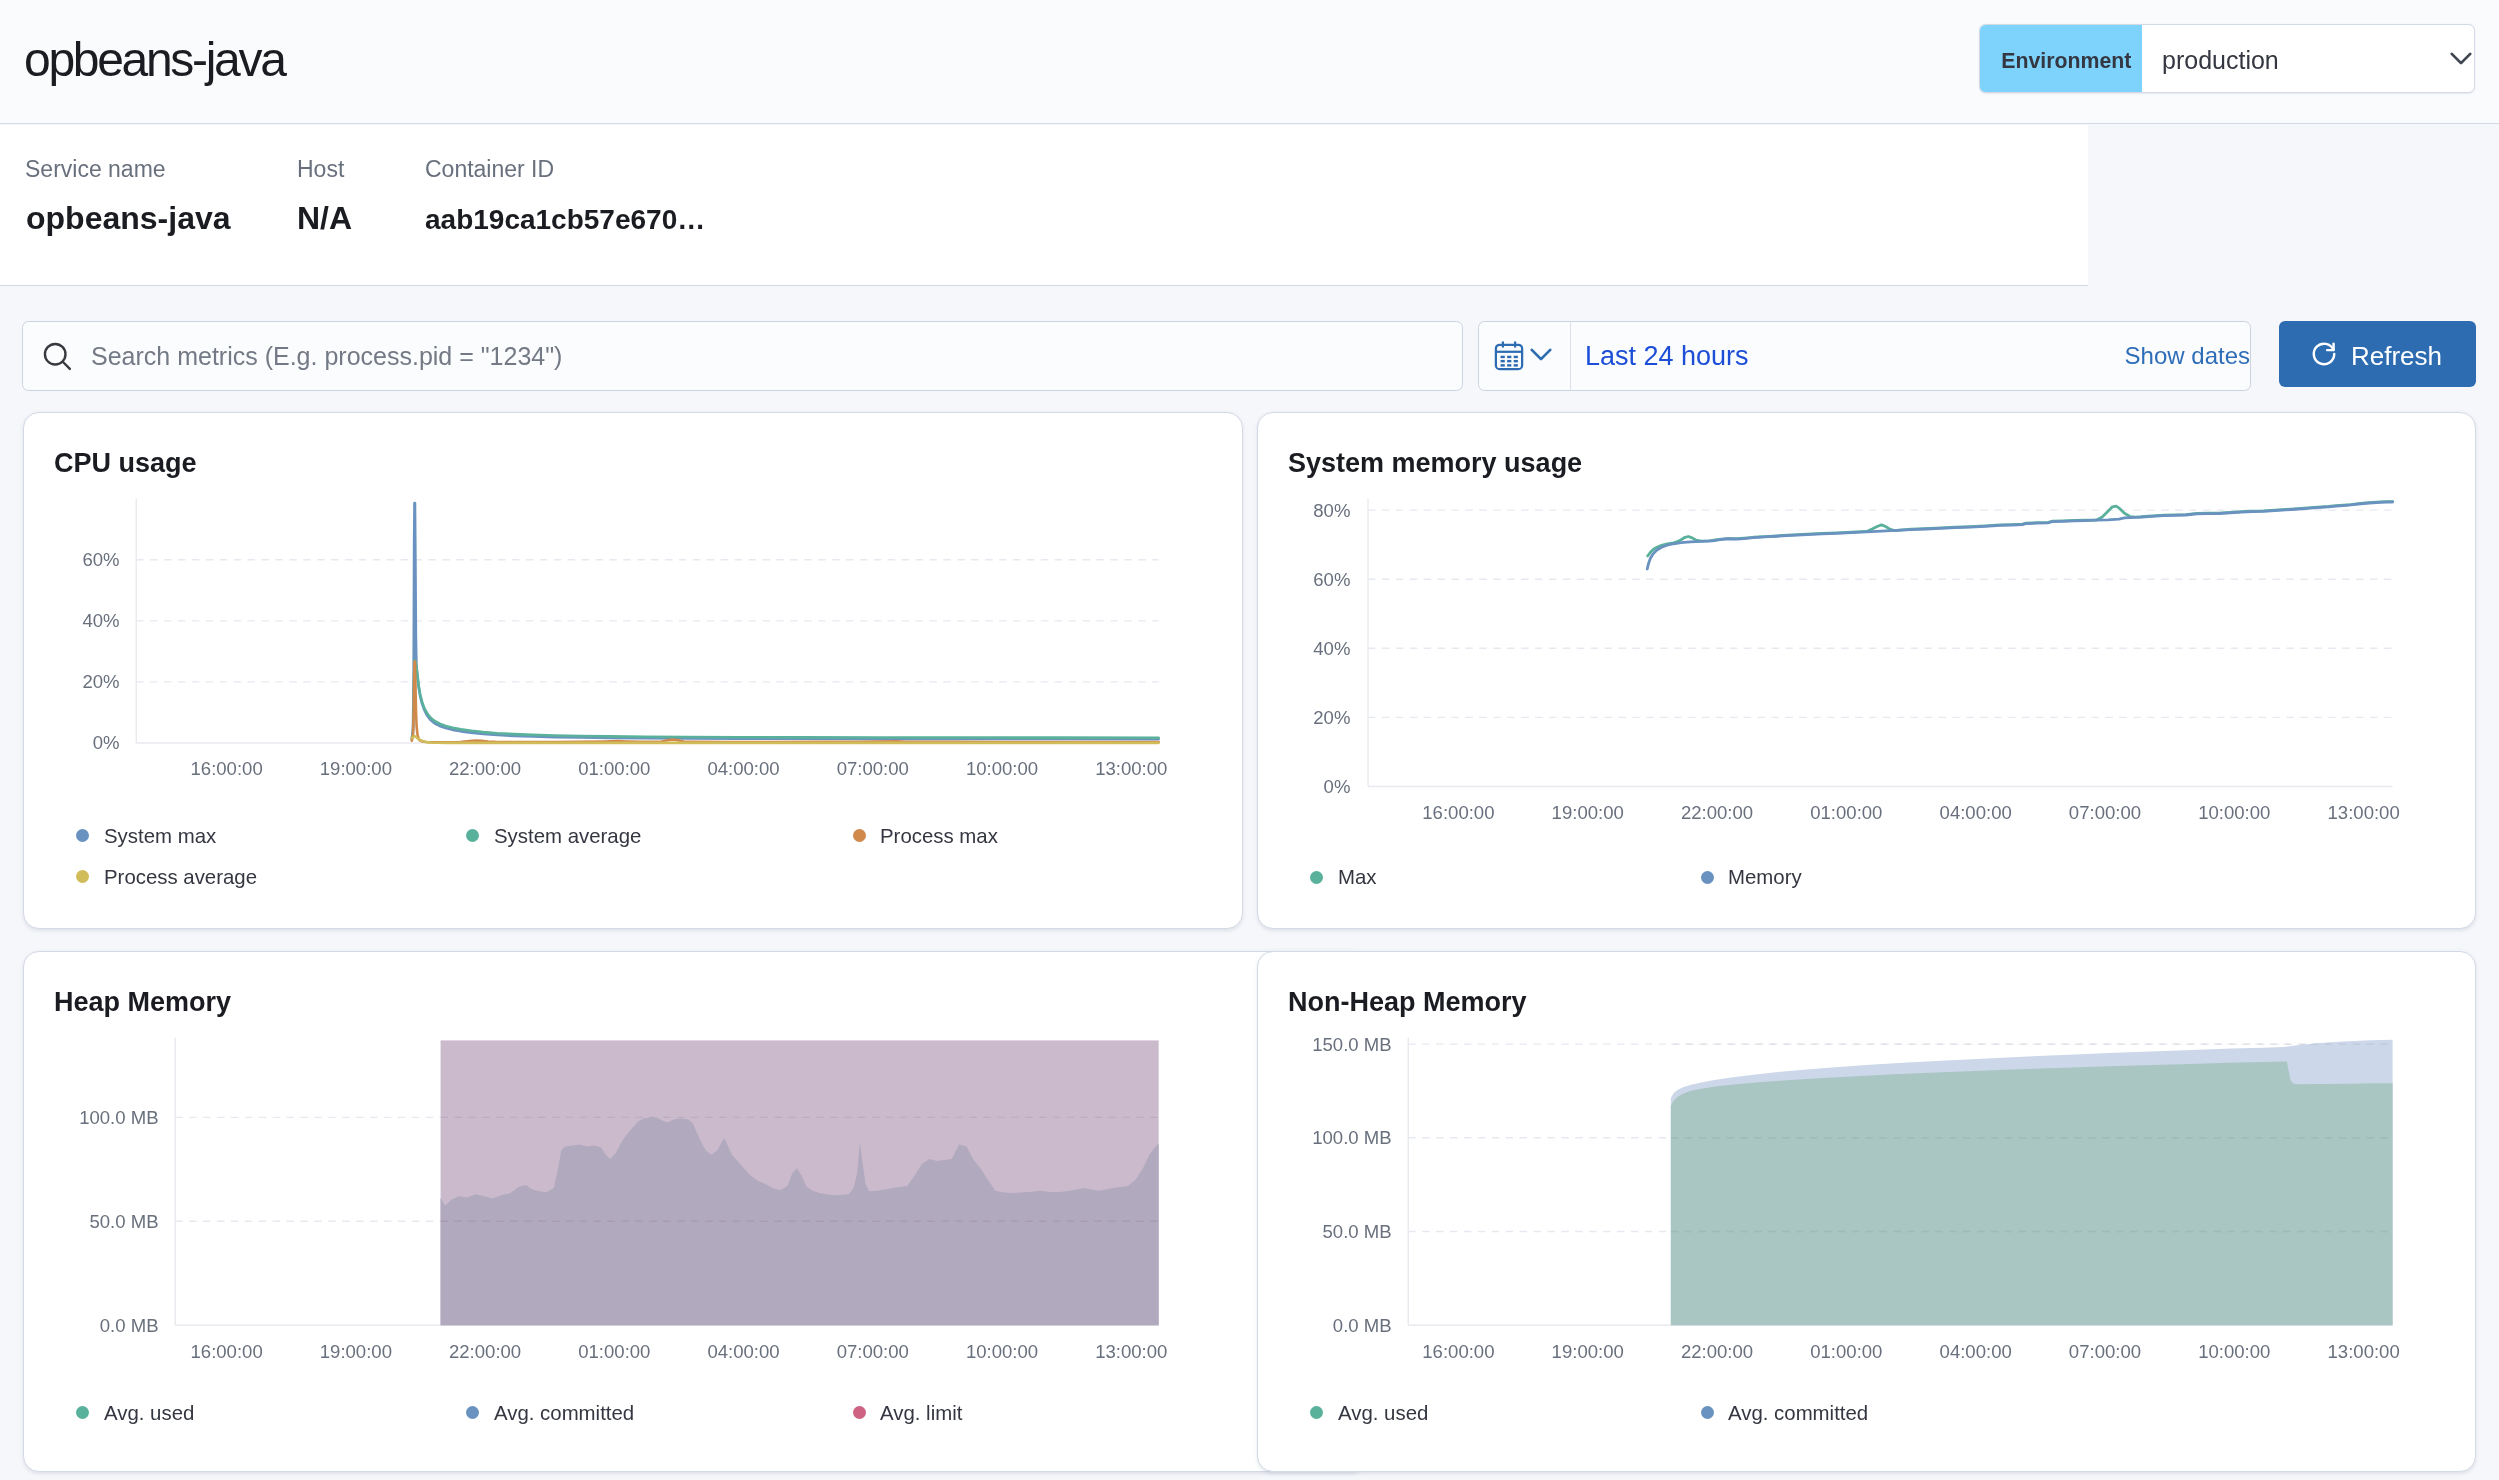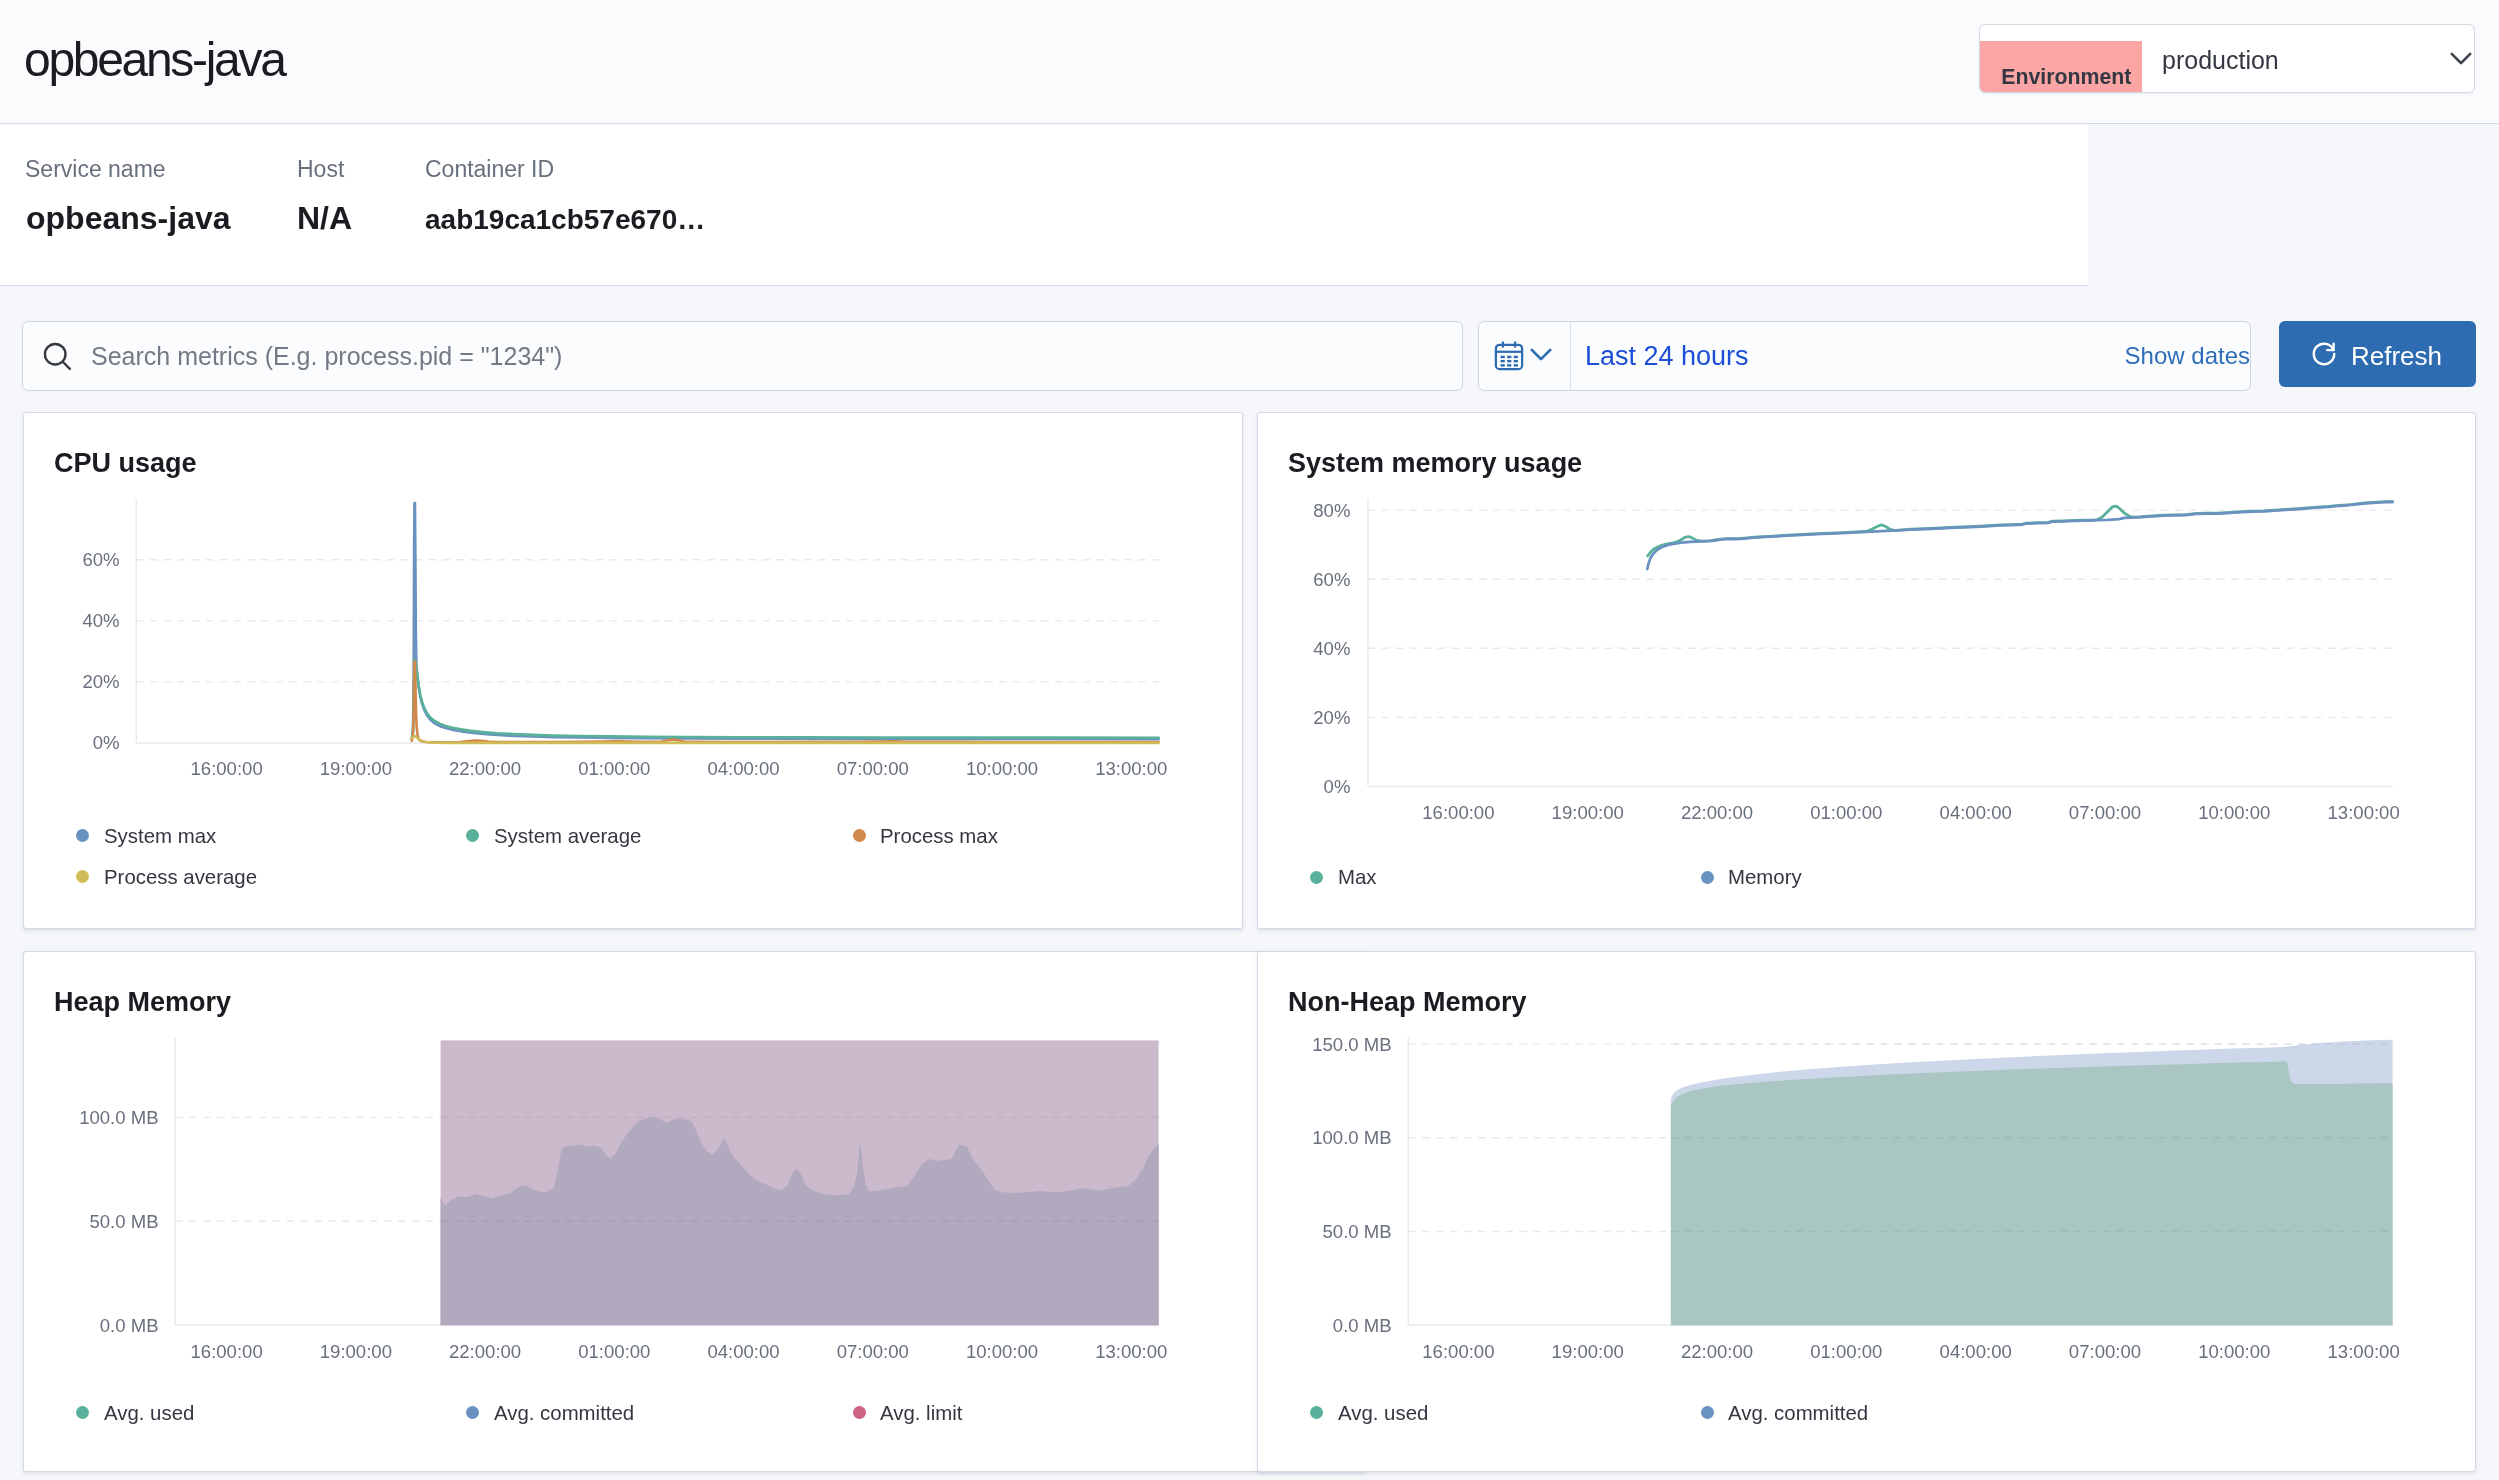--- a/index.html
+++ b/index.html
@@ -3,35 +3,35 @@
 <meta charset="utf-8">
 <style>
 * { margin:0; padding:0; box-sizing:border-box; }
 html,body { width:2500px; height:1481px; font-family:"Liberation Sans",sans-serif; background:#f6f7fa; overflow:hidden; }
 .abs { position:absolute; }
 .band1 { position:absolute; left:0; top:0; width:2500px; height:124px; background:#fafbfd; border-bottom:0.9px solid #d3dae6; }
 .band2 { position:absolute; left:0; top:125px; width:2088px; height:161px; background:#ffffff; border-bottom:0.9px solid #d3dae6; }
 .content { position:absolute; left:0; top:288px; width:2500px; height:1193px; background:#f6f7fa; }
 h1 { position:absolute; left:24px; top:32px; font-size:48px; letter-spacing:-2.3px; font-weight:400; color:#1a1c21; }
 .envbox { position:absolute; left:1979px; top:24px; width:496px; height:69px; background:#fff; border:0.9px solid #d3dae6; border-radius:6.5px; box-shadow:0 0.9px 1.9px rgba(152,162,179,.2); overflow:hidden; }
-.envlabel { position:absolute; left:0; top:16px; width:162px; height:67px; background:#fca5a5; }
+.envlabel { position:absolute; left:0; top:0; width:162px; height:67px; background:#7dd3fc; }
 .envlabel span { position:absolute; left:21.3px; top:24px; font-size:21.3px; font-weight:700; color:#343741; }
 .envval { position:absolute; left:182px; top:21.3px; font-size:25px; color:#343741; }
 .lbl { position:absolute; top:31px; font-size:23px; color:#69707d; }
 .val { position:absolute; top:75px; font-size:32px; font-weight:700; color:#1a1c21; }
 .val2 { position:absolute; top:79px; font-size:28px; font-weight:700; color:#1a1c21; }
 .search { position:absolute; left:22px; top:321px; width:1441px; height:70px; background:#fbfcfd; border:0.9px solid #ccd3e0; border-radius:6.5px; }
 .ph { position:absolute; left:91px; top:342px; font-size:25px; color:#737a85; }
 .datebox { position:absolute; left:1478px; top:321px; width:773px; height:70px; background:#fbfcfd; border:0.9px solid #ccd3e0; border-radius:6.5px; }
 .dbdiv { position:absolute; left:1570px; top:322px; width:0.9px; height:68px; background:#dbe0ea; }
 .l24 { position:absolute; left:1585px; top:341px; font-size:27px; color:#1d4ed8; }
 .showdates { position:absolute; left:2099px; top:342px; width:151px; text-align:right; font-size:24px; font-weight:400; color:#2e6eb8; }
 .refresh { position:absolute; left:2279px; top:321px; width:197px; height:66px; background:#2e6cb2; border-radius:6px; }
 .refresh span { position:absolute; left:72px; top:20.4px; font-size:26px; font-weight:500; color:#fff; }
-.panel { position:absolute; background:#fff; border:0.9px solid #d3dae6; border-radius:3px; box-shadow:0 1.9px 3.7px rgba(140,152,176,.22); }
+.panel { position:absolute; background:#fff; border:0.9px solid #d3dae6; border-radius:16px; box-shadow:0 1.9px 3.7px rgba(140,152,176,.22); }
 .ptitle { position:absolute; left:30px; top:35px; font-size:27px; font-weight:700; color:#1a1c21; }
 .tk { font-family:"Liberation Sans",sans-serif; font-size:20px; fill:#69707d; }
 .ld { position:absolute; width:13px; height:13px; border-radius:50%; }
 .lt { position:absolute; font-size:20.4px; color:#343741; line-height:22px; }
 </style>
 </head>
 <body>
 <div class="band1">
   <h1>opbeans-java</h1>
   <div class="envbox">

